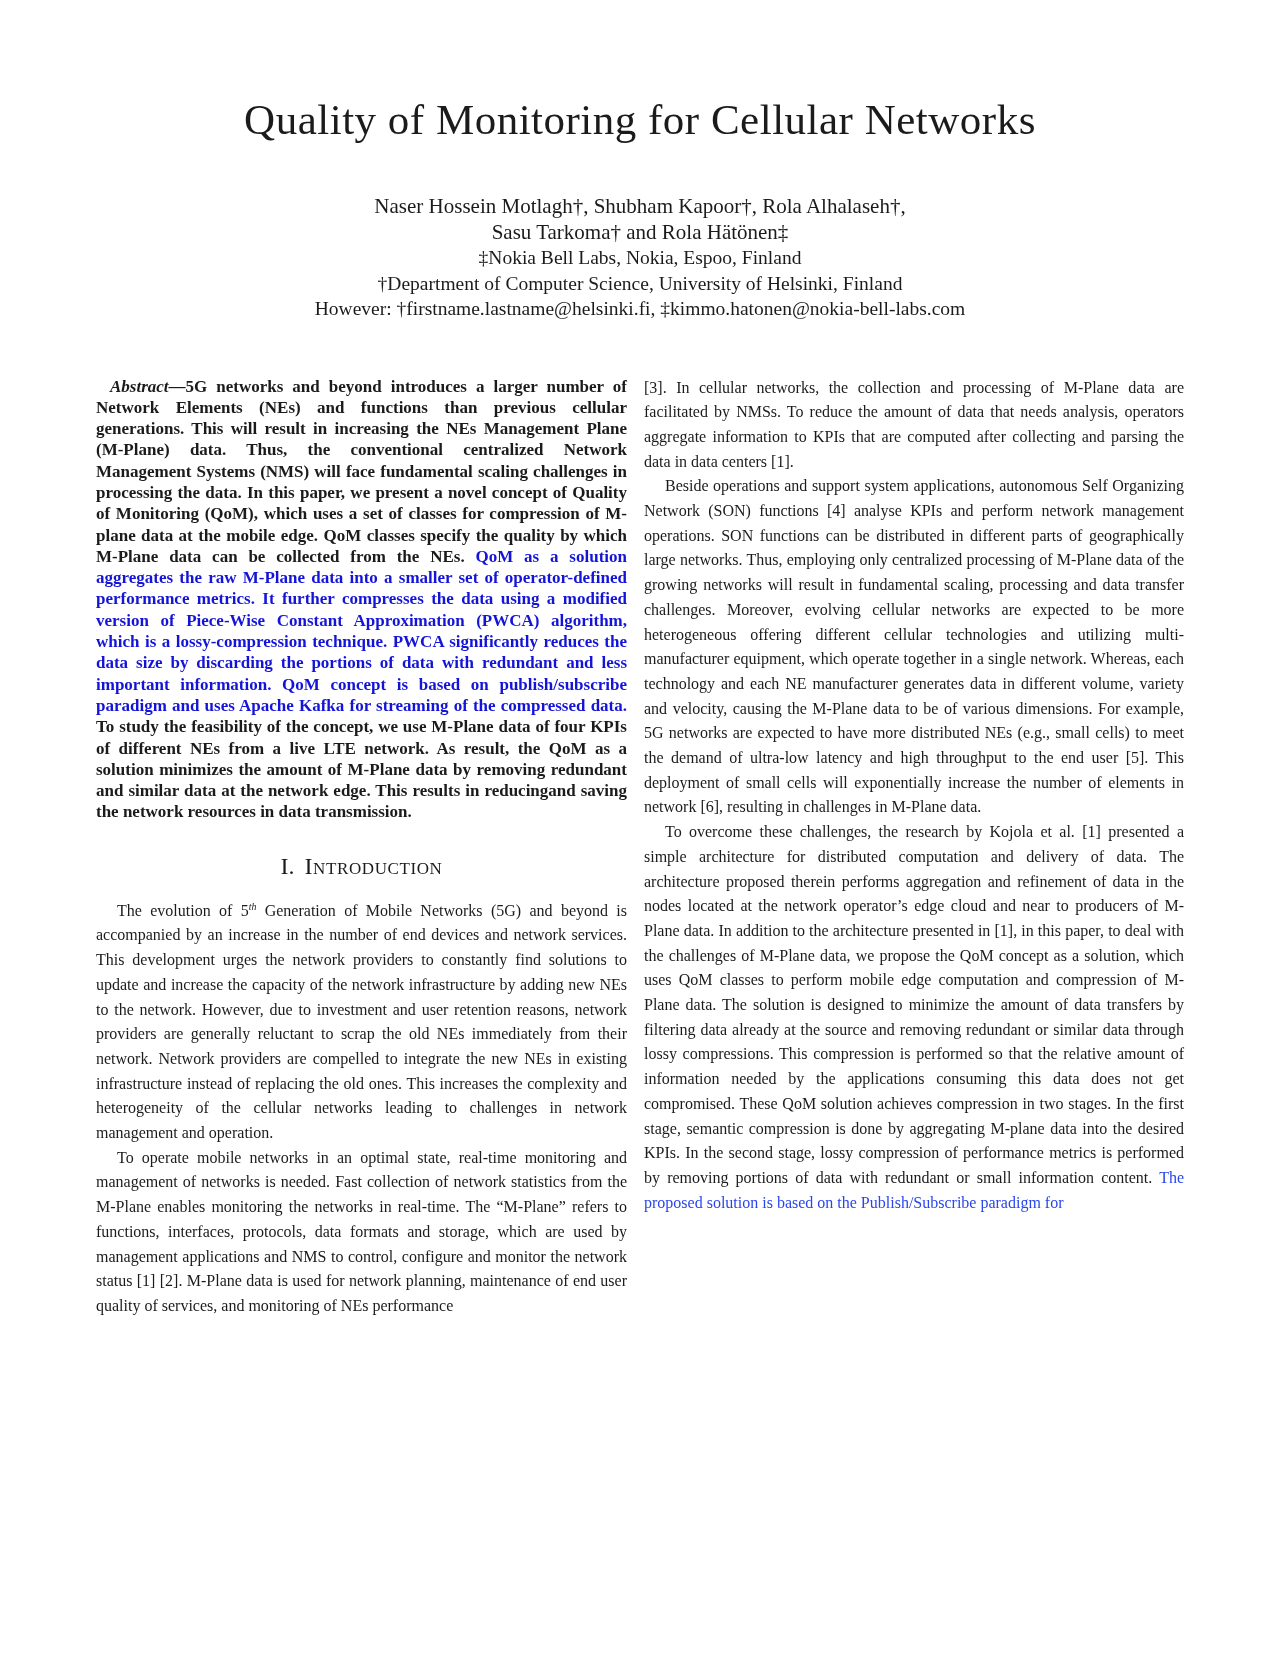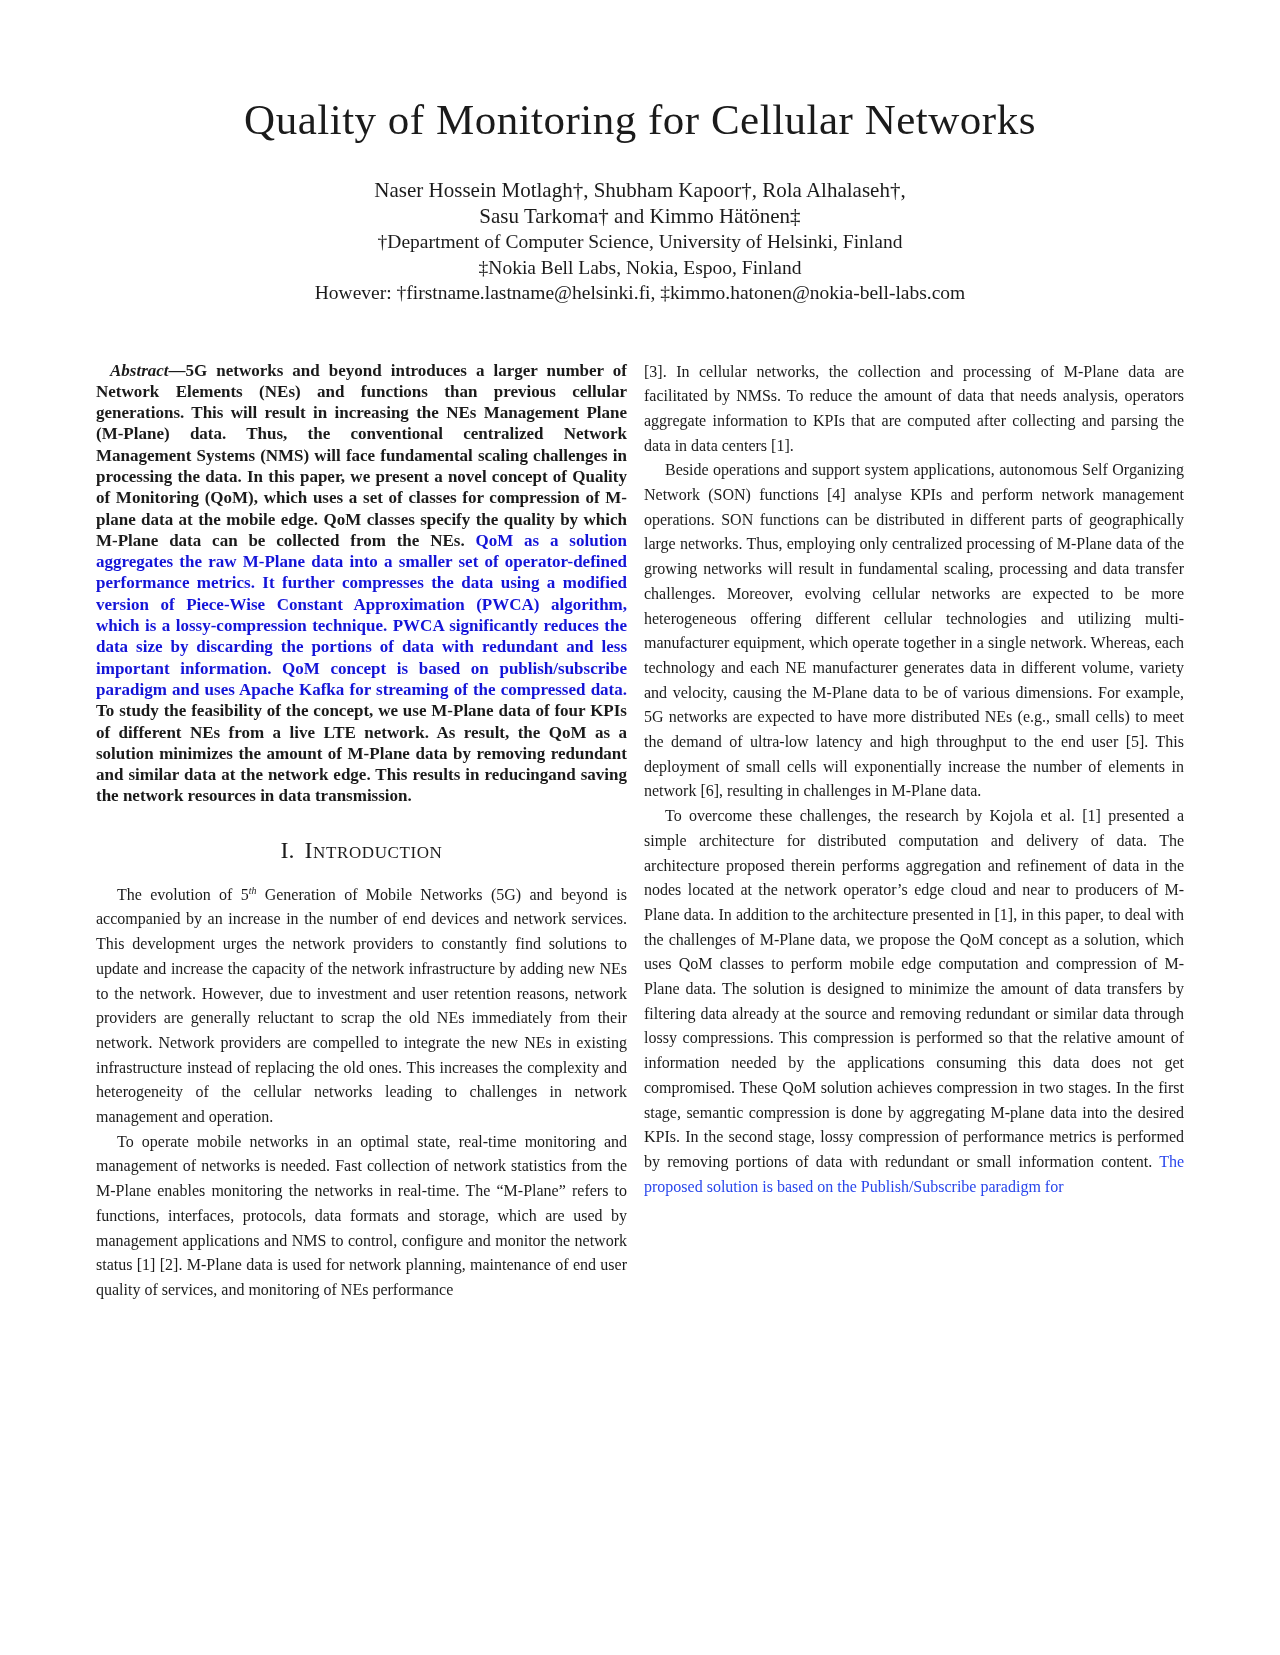--- a/index.html
+++ b/index.html
@@ -19,21 +19,21 @@
   }
   .paper-title {
     margin: 96px 0 0 0;
     text-align: center;
     font-size: 43px;
     line-height: 48px;
     font-weight: 400;
     letter-spacing: 0.5px;
   }
   .authors {
-    margin-top: 34px;
+    margin-top: 50px;
     text-align: center;
   }
   .author-line {
     font-size: 21px;
     line-height: 25.5px;
   }
   .affil-line {
     font-size: 19.5px;
     line-height: 25.5px;
   }
@@ -82,23 +82,23 @@
 </style>
 </head>
 <body>
 
 <div class="page">
 
   <h1 class="paper-title">Quality of Monitoring for Cellular Networks</h1>
 
   <div class="authors">
     <div class="author-line">Naser Hossein Motlagh†, Shubham Kapoor†, Rola Alhalaseh†,</div>
-    <div class="author-line">Sasu Tarkoma† and Kimmo Hätönen‡</div>
+    <div class="author-line">Sasu Tarkoma† and Rola Hätönen‡</div>
+    <div class="affil-line">‡Nokia Bell Labs, Nokia, Espoo, Finland</div>
     <div class="affil-line">†Department of Computer Science, University of Helsinki, Finland</div>
-    <div class="affil-line">‡Nokia Bell Labs, Nokia, Espoo, Finland</div>
     <div class="affil-line">However: †firstname.lastname@helsinki.fi, ‡kimmo.hatonen@nokia-bell-labs.com</div>
   </div>
 
   <div class="columns">
 
     <div class="col col-left">
       <div class="abstract-block">
         <p class="abstract-par"><span class="seg-lead">Abstract</span><span class="seg-plain">—5G networks and beyond introduces a larger number of Network Elements (NEs) and functions than previous cellular generations. This will result in increasing the NEs Management Plane (M-Plane) data. Thus, the conventional centralized Network Management Systems (NMS) will face fundamental scaling challenges in processing the data. In this paper, we present a novel concept of Quality of Monitoring (QoM), which uses a set of classes for compression of M-plane data at the mobile edge. QoM classes specify the quality by which M-Plane data can be collected from the NEs. </span><span class="seg-blue">QoM as a solution aggregates the raw M-Plane data into a smaller set of operator-defined performance metrics. It further compresses the data using a modified version of Piece-Wise Constant Approximation (PWCA) algorithm, which is a lossy-compression technique. PWCA significantly reduces the data size by discarding the portions of data with redundant and less important information. QoM concept is based on publish/subscribe paradigm and uses Apache Kafka for streaming of the compressed data.</span><span class="seg-plain"> To study the feasibility of the concept, we use M-Plane data of four KPIs of different NEs from a live LTE network. As result, the QoM as a solution minimizes the amount of M-Plane data by removing redundant and similar data at the network edge. This results in reducingand saving the network resources in data transmission.</span></p>
       </div>
 

